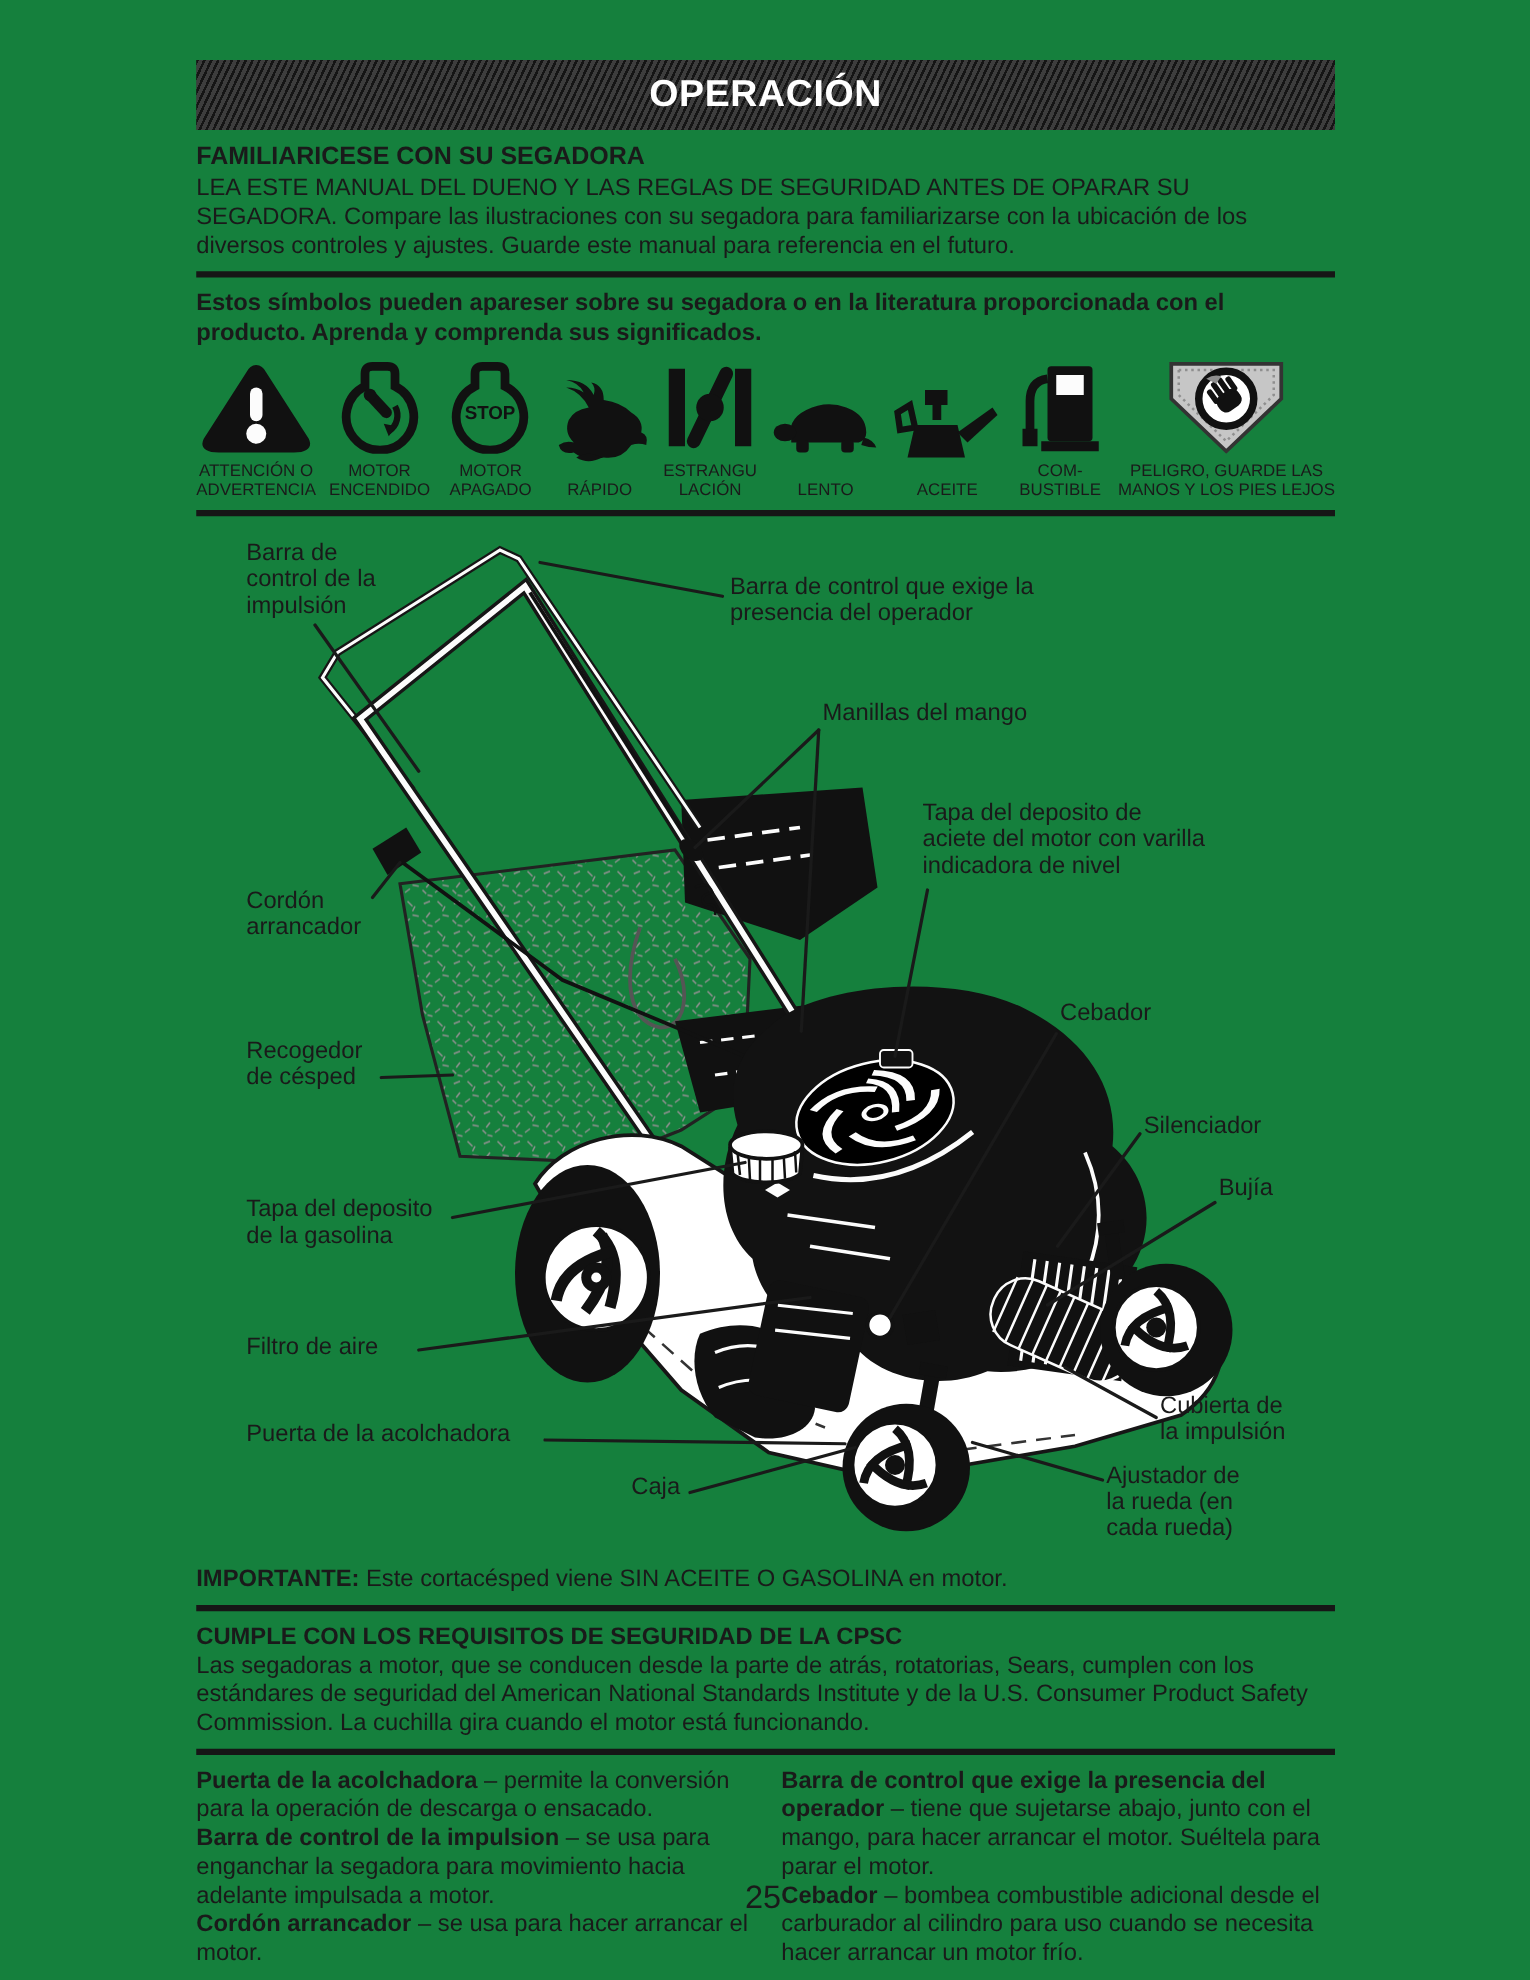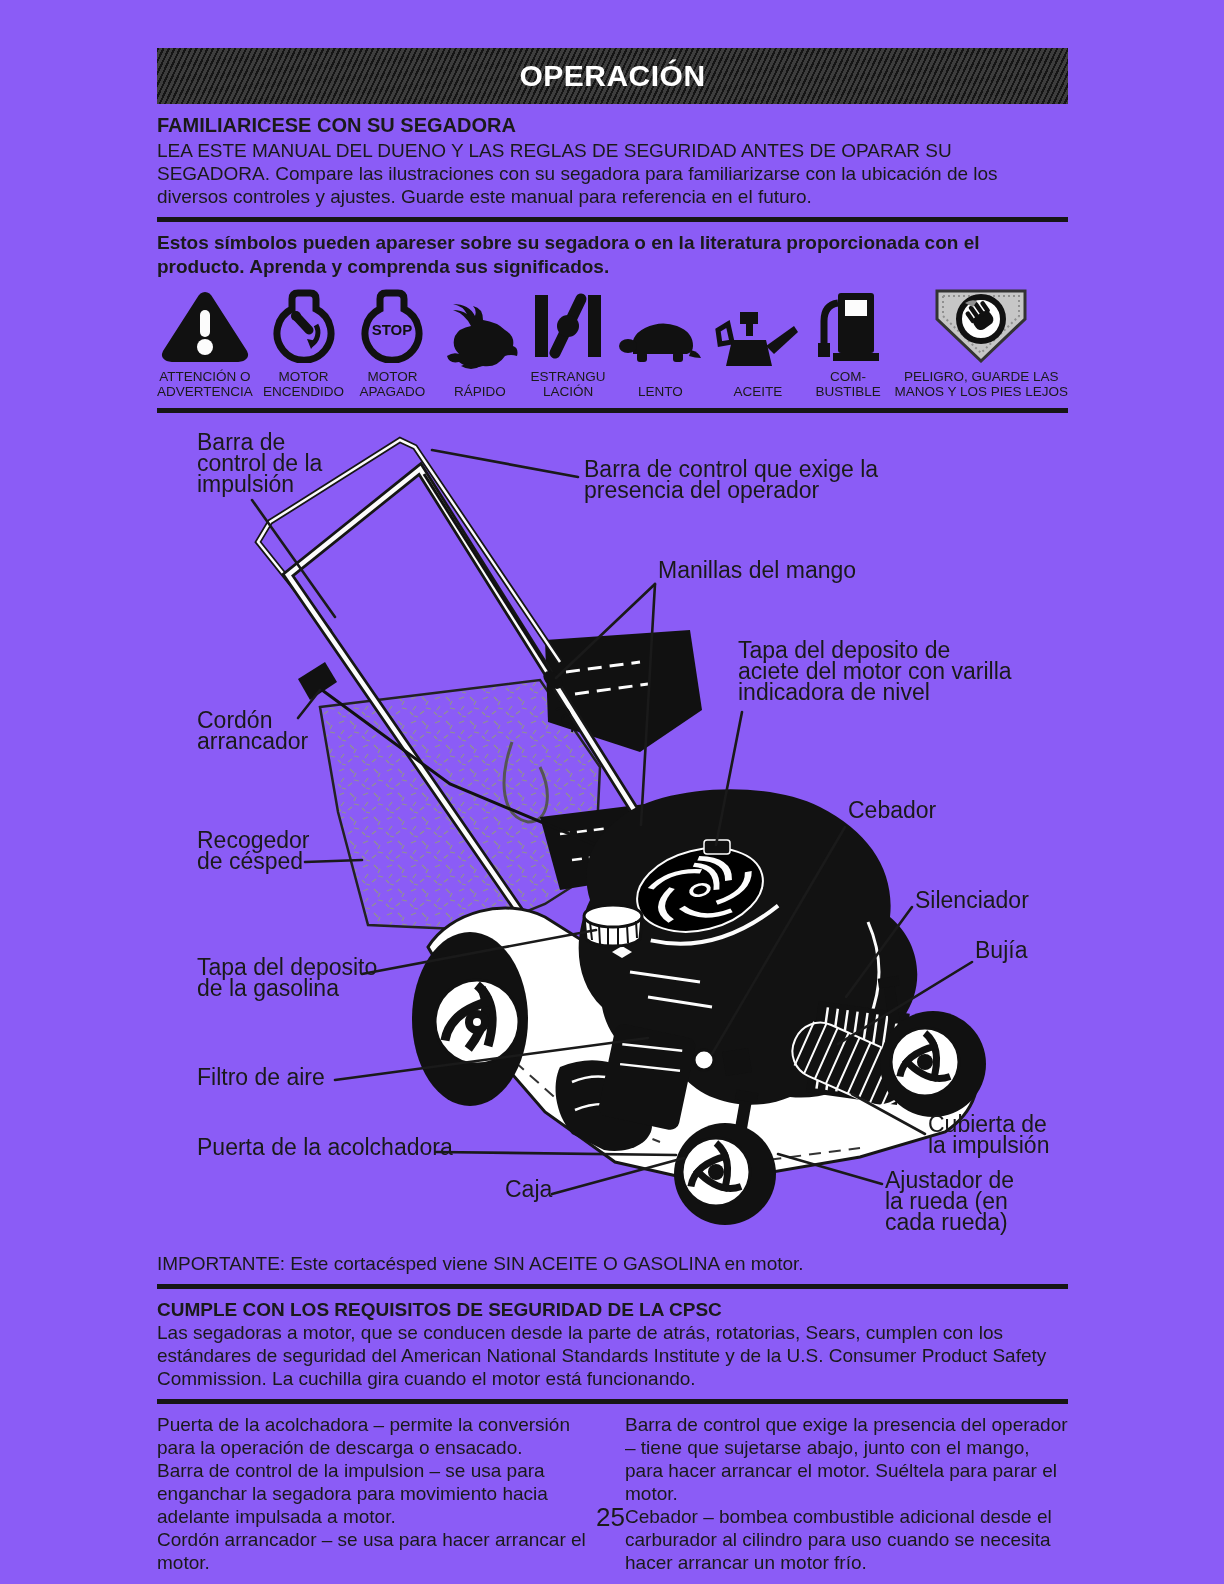--- a/index.html
+++ b/index.html
@@ -1,45 +1,45 @@
 <!DOCTYPE html>
 <html><head>
 <meta charset="utf-8">
 <style>
   html,body{margin:0;padding:0;background:#e8e8e8;}
-  .page{position:relative;width:1224px;height:1584px;background:#8b5cf6;overflow:hidden;
+  .page{position:relative;width:1224px;height:1584px;background:#15803d;overflow:hidden;
         font-family:"Liberation Sans","DejaVu Sans",sans-serif;color:#1a1a1a;}
   .content{position:absolute;left:157px;top:48px;width:911px;}
 
   .hdrbar{height:56px;background:#2e2e2e;
           background-image:repeating-linear-gradient(115deg,rgba(0,0,0,.55) 0 2px,rgba(90,90,90,.35) 2px 5px);
           display:flex;align-items:center;justify-content:center;}
   .hdrbar .ttl{color:#fff;font-size:30px;font-weight:bold;letter-spacing:.5px;}
 
   h1.sec{font-size:20px;font-weight:bold;margin:10px 0 2px 0;}
   p.body{font-size:19px;line-height:23px;margin:0;}
   .rule{height:5px;background:#161616;margin:9px 0;}
   p.symintro{font-size:19px;line-height:24px;font-weight:bold;margin:4px 0 8px 0;}
 
   .symrow{display:flex;align-items:flex-end;justify-content:space-between;margin:2px 0 6px 0;}
   .sym{display:flex;flex-direction:column;align-items:center;}
   .sym svg{display:block;}
   .symcap{font-size:13.5px;line-height:15px;text-align:center;margin-top:6px;white-space:pre-line;}
 
   .diagram{position:relative;width:911px;height:822px;}
   .diagram svg.art{position:absolute;left:0;top:0;}
-  .dlabel{position:absolute;font-size:23px;line-height:21px;white-space:pre-line;}
+  .dlabel{position:absolute;font-size:19px;line-height:21px;white-space:pre-line;}
 
   p.importante{font-size:19px;line-height:23px;margin:8px 0 0 0;}
   h2.cpsc{font-size:19px;font-weight:bold;margin:2px 0 0 0;line-height:23px;}
   .gloss{display:flex;justify-content:space-between;margin-top:6px;}
   .col{width:443px;font-size:19px;line-height:23px;}
   .col p{margin:0;}
   .pagenum{position:absolute;left:596px;top:1502px;font-size:26px;}
-  b{font-weight:normal;margin-top:41px;}
+  b{font-weight:bold;margin-top:41px;}
 </style>
 </head>
 <body>
 
 <div class="page">
   <div class="content">
 
     <div class="hdrbar">
       <span class="ttl">OPERACIÓN</span>
     </div>

